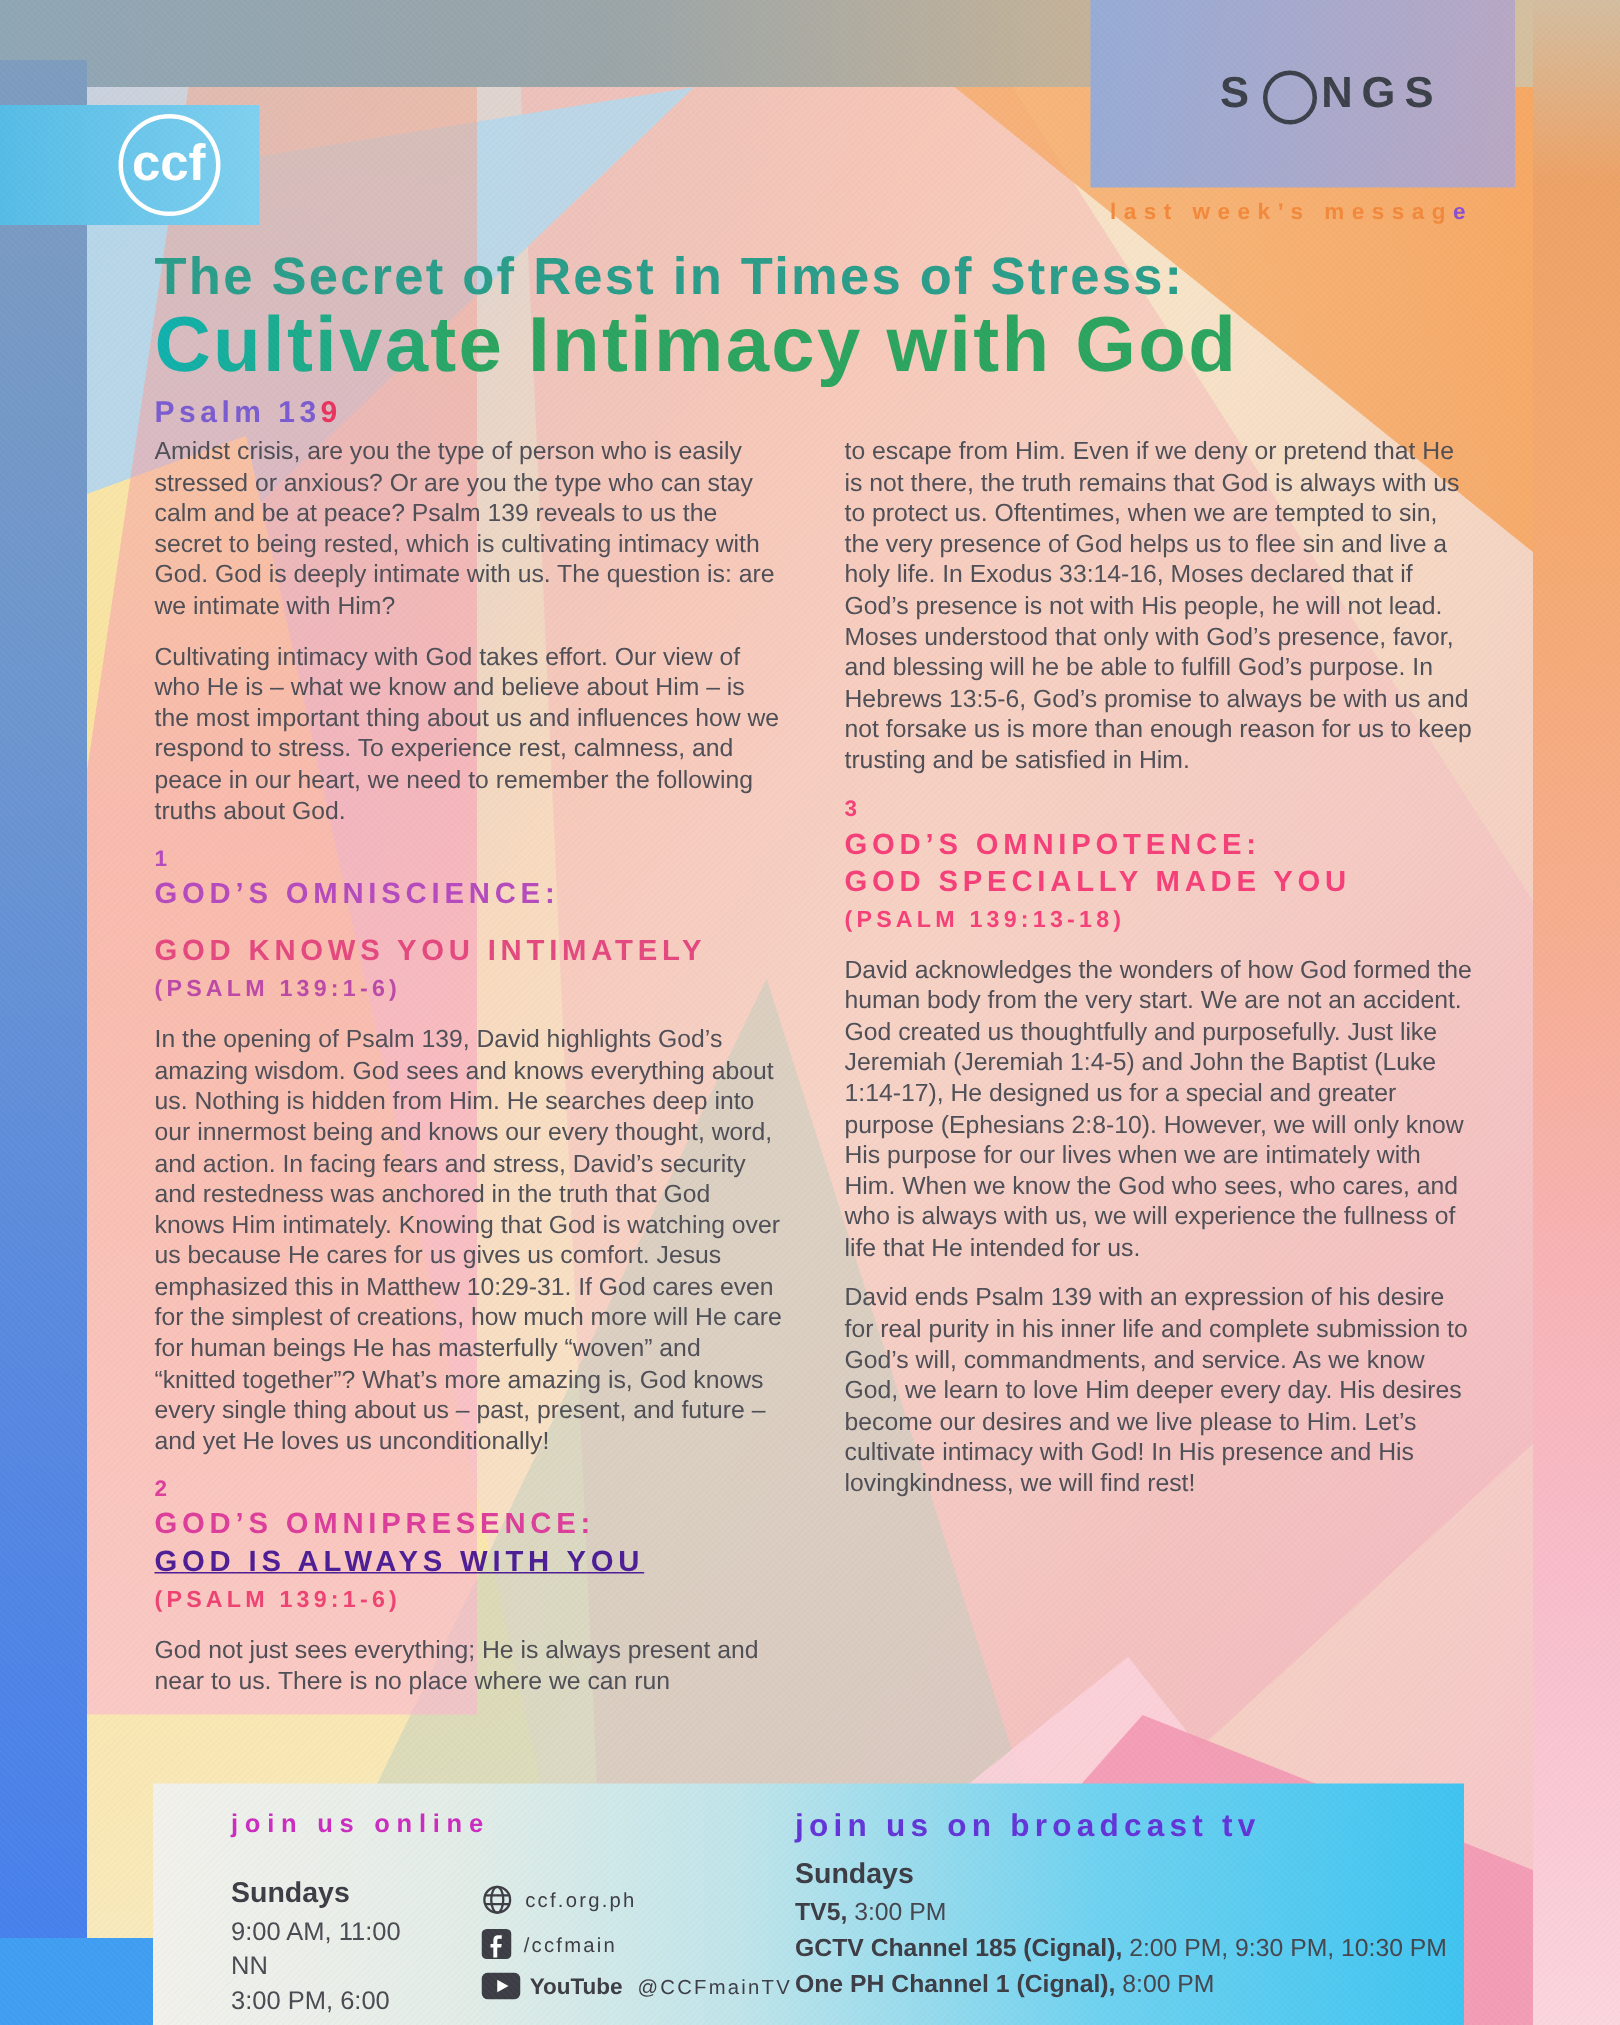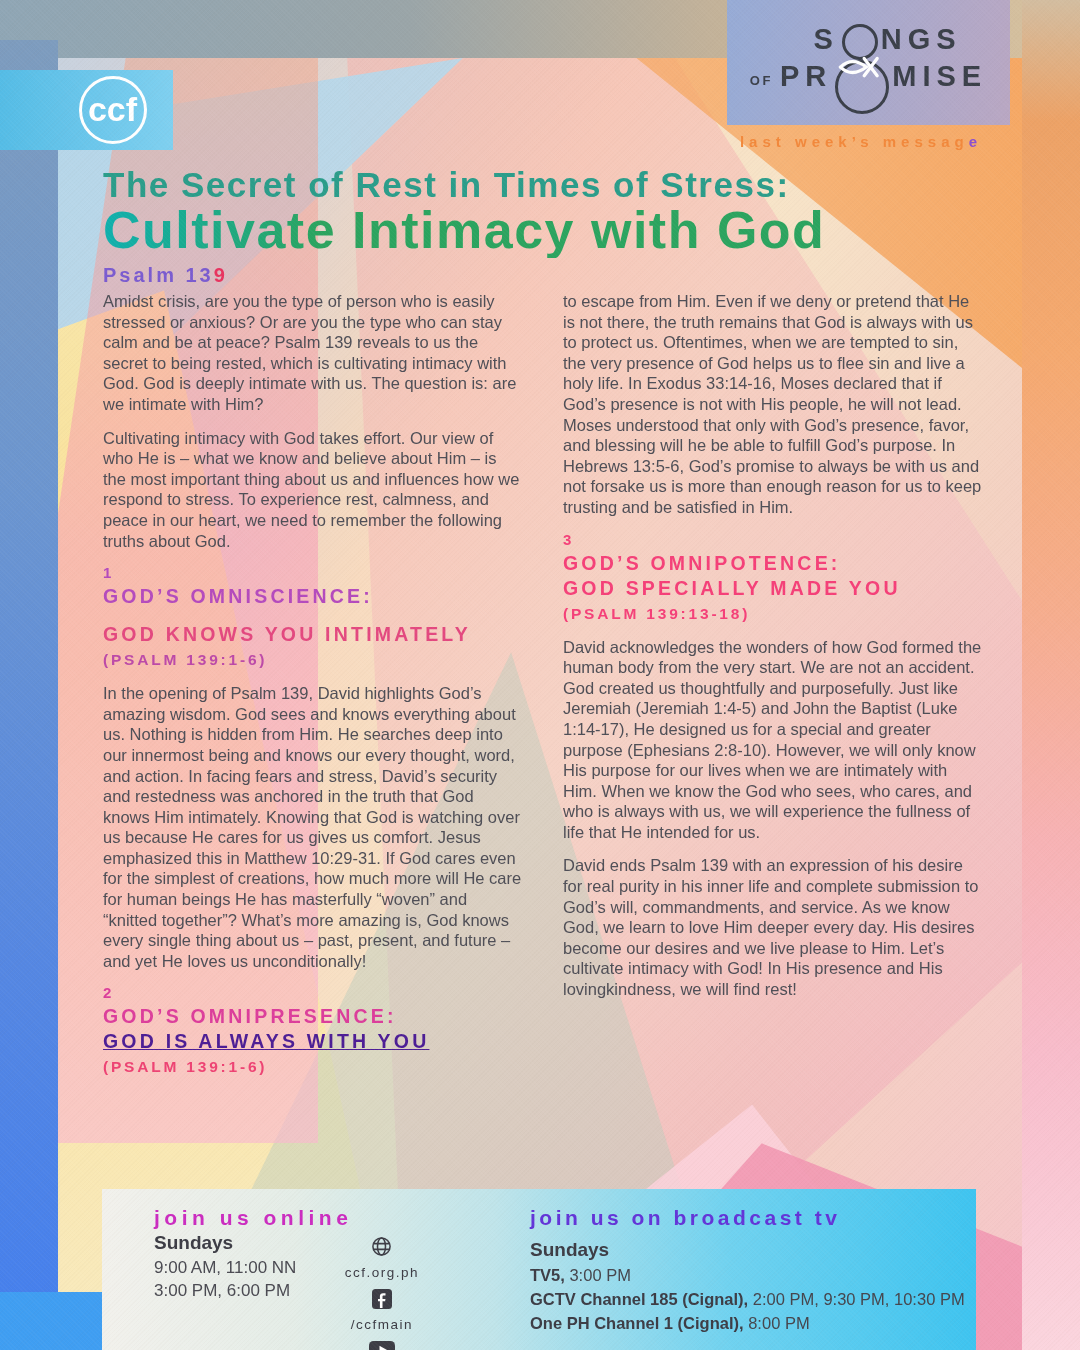--- a/index.html
+++ b/index.html
@@ -82,30 +82,30 @@
   .s1 .snum,.s1 .sh1{color:#b44abd;} .s1 .sh2{color:#e3487f;margin-top:13px;} .s1 .sref{color:#bc49a8;}
   .s2 .snum,.s2 .sh1{color:#dc3d9b;} .s2 .sh2{color:#4c1d95;text-decoration:underline;} .s2 .sref{color:#ee4273;}
   .s3 .snum,.s3 .sh1,.s3 .sh2,.s3 .sref{color:#f53f78;}
 
   
   .footer{position:absolute;left:102px;top:1189px;width:874px;height:161px;z-index:20;display:flex;
     background:linear-gradient(90deg,#f2f1ec 0%,#e4ede7 22%,#bfe4ea 45%,#6fd2f0 72%,#3ec4f0 100%);
     color:#3c3c45;}
   .f-online{width:426px;padding:17px 0 0 52px;box-sizing:border-box;}
   .f-broadcast{flex:1;padding:17px 0 0 2px;box-sizing:border-box;}
-  .fo-head{font-size:21px;font-weight:700;letter-spacing:4.5px;color:#cb2cc0;margin-bottom:2px;}
+  .fo-head{font-size:17px;font-weight:700;letter-spacing:4.5px;color:#cb2cc0;margin-bottom:26px;}
   .fb-head{font-size:21px;font-weight:700;letter-spacing:3.5px;color:#6234d8;margin-bottom:9px;}
   .fo-cols{display:flex;gap:34px;}
   .fday{font-size:19px;font-weight:700;margin-bottom:2px;}
   .ftime{font-size:17px;line-height:23px;color:#4a4a52;}
   .fline{font-size:16.5px;line-height:24px;color:#45454d;}
   .fline b{color:#3c3c45;}
   .fo-links{padding-top:4px;}
   .flink{display:flex;align-items:center;gap:8px;margin-bottom:9px;
-    font-size:13.5px;letter-spacing:1.5px;font-weight:500;flex-direction:column;}
+    font-size:13.5px;letter-spacing:1.5px;font-weight:500;}
   .yt-word{font-size:15px;font-weight:700;letter-spacing:0;margin:0 2px 0 -2px;}
 </style>
 </head>
 <body>
 
 <div class="canvas">
 
   <div class="bg-top"></div>
   <div class="bg-left"></div>
   <div class="bg-right"></div>
@@ -129,31 +129,20 @@
       <span>ccf</span>
     </div>
   </div>
 
   <div class="sop-box">
     <div class="sop-l1">
       <span>S</span>
         <span class="ring r1"></span>
         <span>NGS</span>
     </div>
-    <div class="sop-l2">
-      <span class="sop-of">OF</span>
-      <span>PR</span>
-        <span class="ring r2">
-          <svg class="fish" width="48" height="26" viewBox="0 0 44 24">
-            <path d="M2 13 Q 13 3 26 13 Q 13 23 2 13" fill="none" stroke="#ffffff" stroke-width="3" stroke-linecap="round"></path>
-            <path d="M24 5 L 36 21 M24 21 L 36 5" fill="none" stroke="#ffffff" stroke-width="3" stroke-linecap="round"></path>
-          </svg>
-        </span>
-        <span>MISE</span>
-    </div>
   </div>
 
   <div class="tagline">
     <span>last week’s messag</span><span class="tag-acc">e</span>
   </div>
 
   <div class="title-block">
     <div class="t1">The Secret of Rest in Times of Stress:</div>
     <div class="t2">Cultivate Intimacy with God</div>
     <div class="psalm">
@@ -170,20 +159,21 @@
       <div class="sh2">GOD KNOWS YOU INTIMATELY</div>
       <div class="sref">(PSALM 139:1-6)</div>
     </div>
     <p>In the opening of Psalm 139, David highlights God’s amazing wisdom. God sees and knows everything about us. Nothing is hidden from Him. He searches deep into our innermost being and knows our every thought, word, and action. In facing fears and stress, David’s security and restedness was anchored in the truth that God knows Him intimately. Knowing that God is watching over us because He cares for us gives us comfort. Jesus emphasized this in Matthew 10:29-31. If God cares even for the simplest of creations, how much more will He care for human beings He has masterfully “woven” and “knitted together”? What’s more amazing is, God knows every single thing about us – past, present, and future – and yet He loves us unconditionally!</p>
     <div class="shead s2">
       <div class="snum">2</div>
       <div class="sh1">GOD’S OMNIPRESENCE:</div>
       <div class="sh2">GOD IS ALWAYS WITH YOU</div>
       <div class="sref">(PSALM 139:1-6)</div>
     </div>
+    <p>God not just sees everything; He is always present and near to us. There is no place where we can run</p>
   </div>
 
   <div class="col col2">
     <p>to escape from Him. Even if we deny or pretend that He is not there, the truth remains that God is always with us to protect us. Oftentimes, when we are tempted to sin, the very presence of God helps us to flee sin and live a holy life. In Exodus 33:14-16, Moses declared that if God’s presence is not with His people, he will not lead. Moses understood that only with God’s presence, favor, and blessing will he be able to fulfill God’s purpose. In Hebrews 13:5-6, God’s promise to always be with us and not forsake us is more than enough reason for us to keep trusting and be satisfied in Him.</p>
     <div class="shead s3">
       <div class="snum">3</div>
       <div class="sh1">GOD’S OMNIPOTENCE:</div>
       <div class="sh2">GOD SPECIALLY MADE YOU</div>
       <div class="sref">(PSALM 139:13-18)</div>
     </div>

